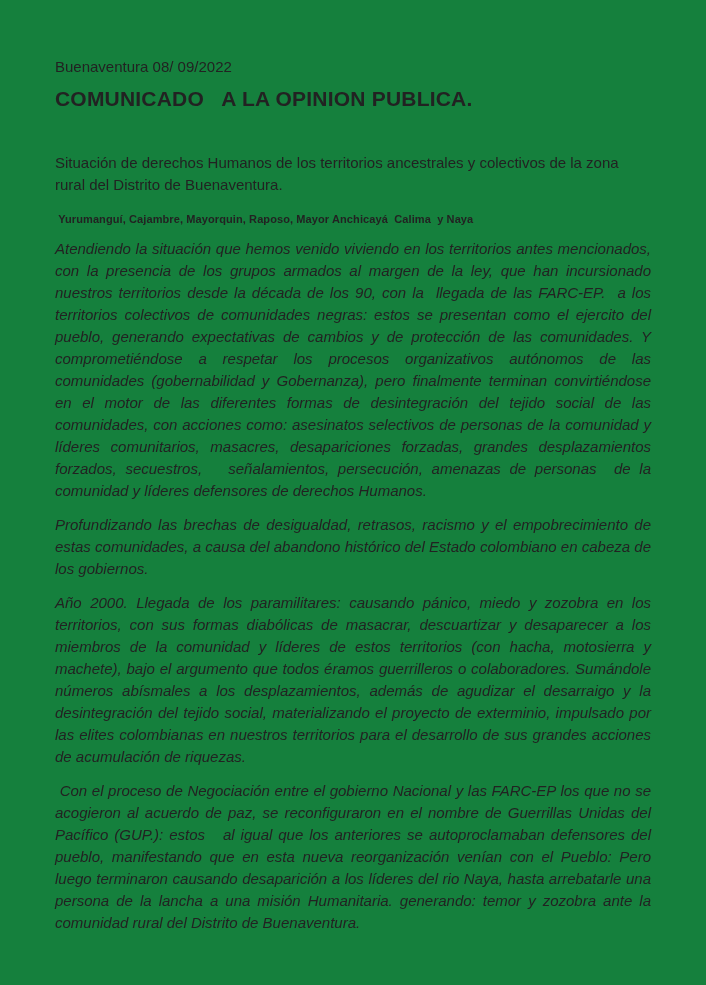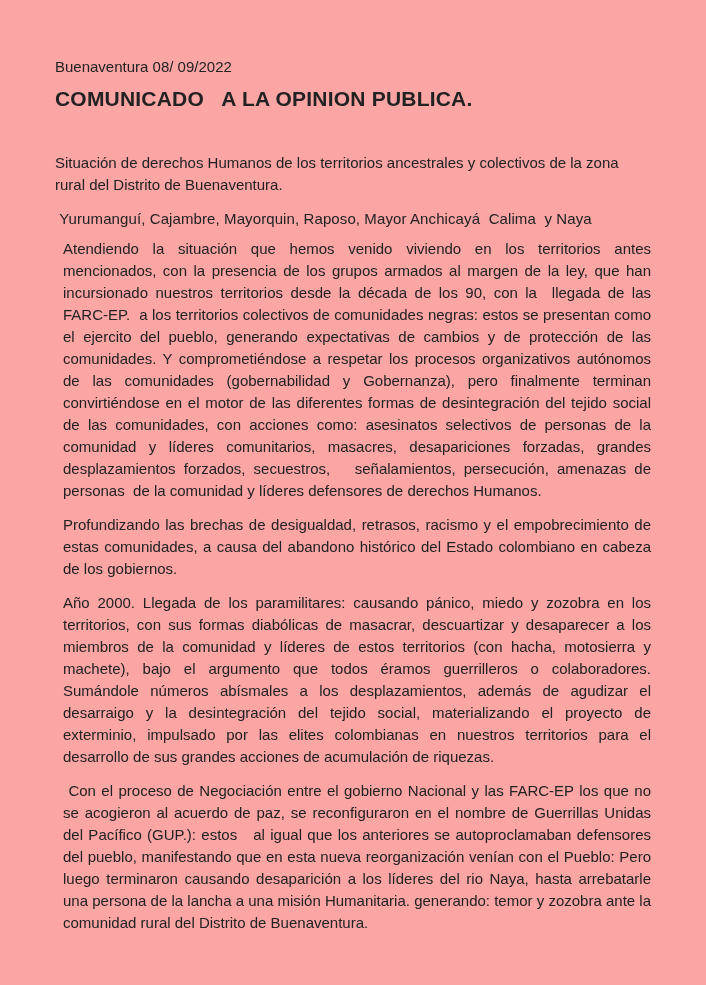--- a/index.html
+++ b/index.html
@@ -5,21 +5,21 @@
   html, body {
     margin: 0;
     padding: 0;
     background: #ffffff;
   }
   .page {
     position: relative;
     width: 706px;
     height: 985px;
     box-sizing: border-box;
-    background: #fca5a5;
+    background: #15803d;
     padding: 56px 55px 0 55px;
     font-family: "Liberation Sans", "DejaVu Sans", sans-serif;
     font-size: 15px;
     line-height: 22px;
     color: #222222;
     overflow: hidden;
   }
   .date-line {
     margin: 0 0 10px 0;
     white-space: pre-wrap;
@@ -30,31 +30,32 @@
     font-weight: 700;
     margin: 0 0 42px 0;
     white-space: pre-wrap;
     letter-spacing: 0.2px;
   }
   .subject-line {
     margin: 12px 0 12px 0;
     white-space: pre-wrap;
   }
   .territories-heading {
-    font-size: 15px;
+    font-size: 11px;
     line-height: 22px;
-    font-weight: 400;
+    font-weight: 700;
     margin: 0 0 8px 0;
     white-space: pre-wrap;
     letter-spacing: 0.1px;
   }
   .body-para {
-    margin: 0 0 12px 8px;
+    margin: 0 0 12px 0;
     text-align: justify;
     white-space: pre-wrap;
+    font-style: italic;
   }
   .body-para:last-child {
     margin-bottom: 0;
   }
 </style>
 </head>
 <body>
 
 <div class="page">
   <p class="date-line">Buenaventura 08/ 09/2022</p>

